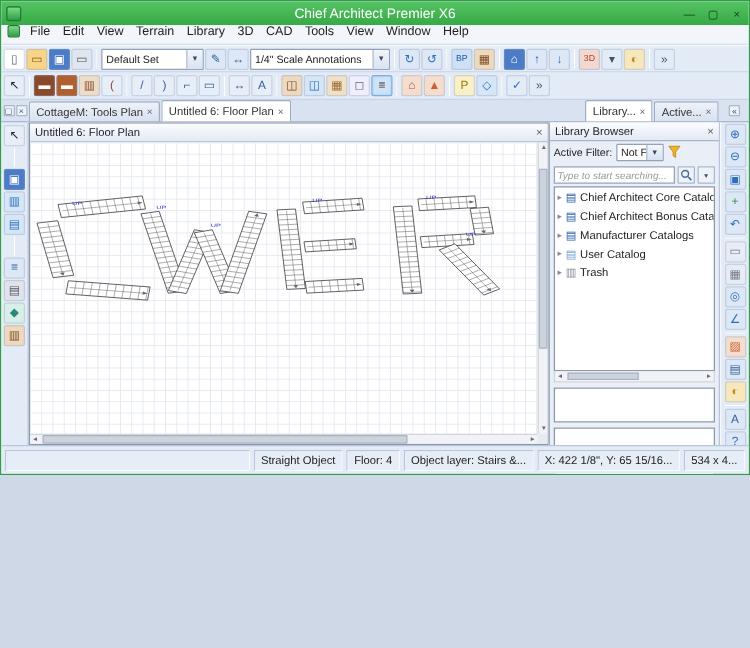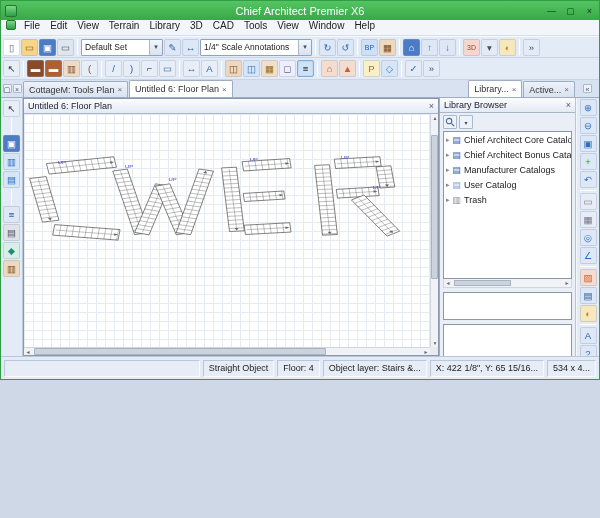--- a/index.html
+++ b/index.html
@@ -500,21 +500,34 @@
         </div>
         <div class="scorner"></div>
       </div>
     </div>
 
     <div class="rightpanel">
       <div class="panel-header">
         <span>Library Browser</span>
         <span class="hclose">×</span>
       </div>
+      <div class="filter-row">
+        <span>Active Filter:</span>
+        <span class="combo small">
+          <span class="cval">Not F</span>
+          <span class="carr">▾</span>
+        </span>
+        <span>
+          <svg width="11" height="11" viewBox="0 0 11 11">
+              <polygon points="1,1 10,1 6.5,5.5 6.5,10 4.5,8.5 4.5,5.5" fill="#f0b428" stroke="#b57f0a" stroke-width="0.6"></polygon>
+            </svg>
+        </span>
+      </div>
       <div class="search-row">
+        <input class="search-input" type="text" placeholder="Type to start searching..." style="">
         <span class="sq-btn">
           <svg width="10" height="10" viewBox="0 0 11 11">
               <circle cx="4.5" cy="4.5" r="3" fill="none" stroke="#4a6a9a" stroke-width="1.2"></circle>
               <line x1="7" y1="7" x2="10" y2="10" stroke="#4a6a9a" stroke-width="1.4"></line>
             </svg>
         </span>
         <span class="sq-btn" style="font-size:6px;color:#446;">▾</span>
       </div>
       <div class="tree">
           <div class="trow">

